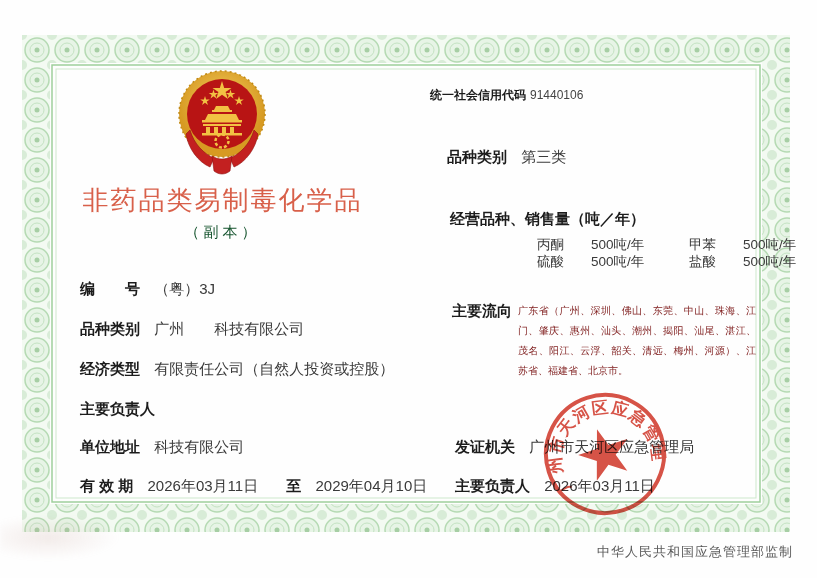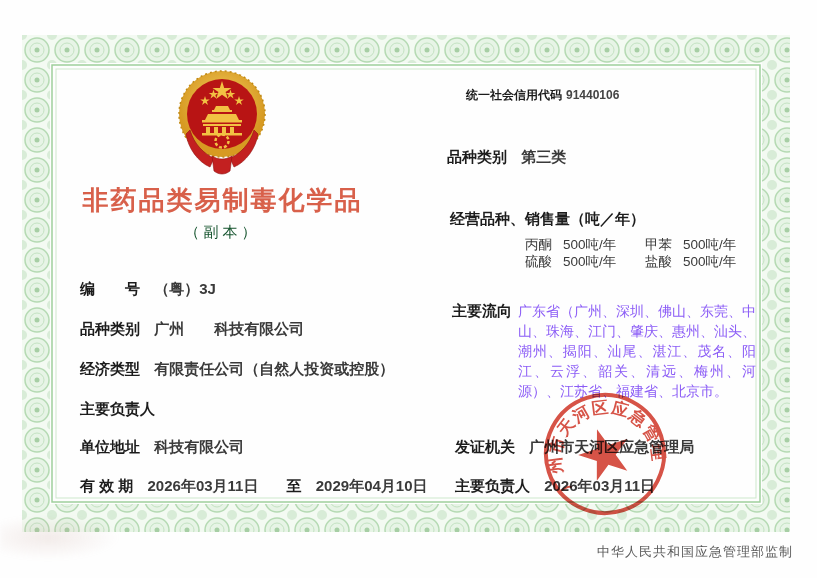--- a/index.html
+++ b/index.html
@@ -8,39 +8,39 @@
     background:#ffffff;
     font-family:"Liberation Sans","DejaVu Sans",sans-serif;
     color:#222;
   }
   .page{position:absolute;inset:0;background:#fefefe;}
   .border-svg{position:absolute;left:22px;top:35px;pointer-events:none;}
   
   .emblem{position:absolute;left:172px;top:68px;width:100px;height:112px;}
   
   .title-box{position:absolute;left:60px;top:184px;width:325px;text-align:center;}
-  .title-line{font-weight:bold;font-size:26px;line-height:32px;letter-spacing:2px;color:#d8604a;}
+  .title-line{font-weight:normal;font-size:26px;line-height:32px;letter-spacing:2px;color:#d8604a;}
   .subtitle{margin-top:7px;font-size:15px;letter-spacing:4px;color:#14532d;}
   
   .field{position:absolute;font-size:15px;white-space:nowrap;}
   .lbl{font-weight:bold;color:#1c1c1c;}
-  .val{font-weight:bold;color:#3a3a3a;margin-left:10px;}
+  .val{font-weight:normal;color:#3a3a3a;margin-left:10px;}
   .left-col .field{left:80px;}
   
   .credit{position:absolute;left:430px;top:87px;font-size:12px;color:#333;}
-  .credit .lbl{font-size:12px;font-weight:bold;margin-left:36px;}
+  .credit .lbl{font-size:12px;font-weight:bold;}
   .credit .val{margin-left:4px;color:#444;}
   .items-grid{
-    position:absolute;left:525px;top:236px;width:240px;
+    position:absolute;left:537px;top:236px;width:240px;
     display:grid;grid-template-columns:38px 82px 38px 82px;
-    font-size:13.5px;color:#3a3a3a;line-height:17px;column-gap:0;
+    font-size:13.5px;color:#3a3a3a;line-height:17px;column-gap:16px;
   }
   .flow-val{
     position:absolute;left:518px;top:301px;width:238px;
-    font-size:14px;line-height:20px;color:#8b5cf6;text-align:justify;
+    font-size:10px;line-height:20px;color:#7f1d1d;text-align:justify;
   }
   
   .seal{
     position:absolute;left:541px;top:390px;width:128px;height:128px;
     transform:rotate(-18deg);opacity:.88;mix-blend-mode:multiply;
   }
   
   .footer{
     position:absolute;right:24px;top:543px;
     font-size:13px;letter-spacing:1px;color:#5a5a5a;text-align:center;

